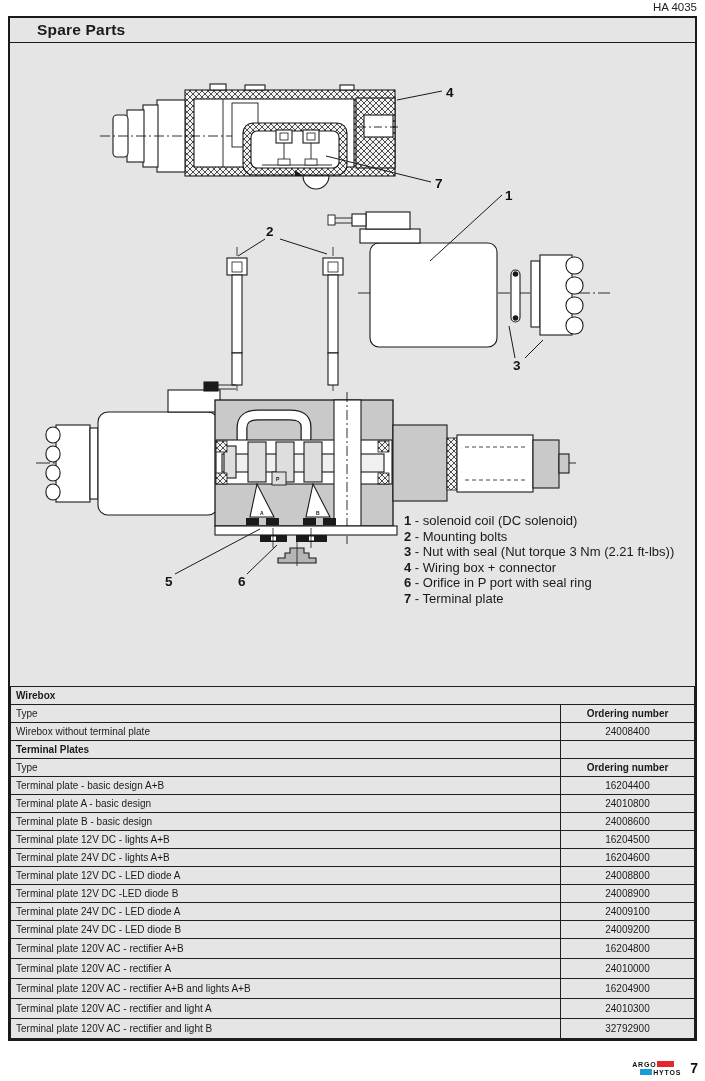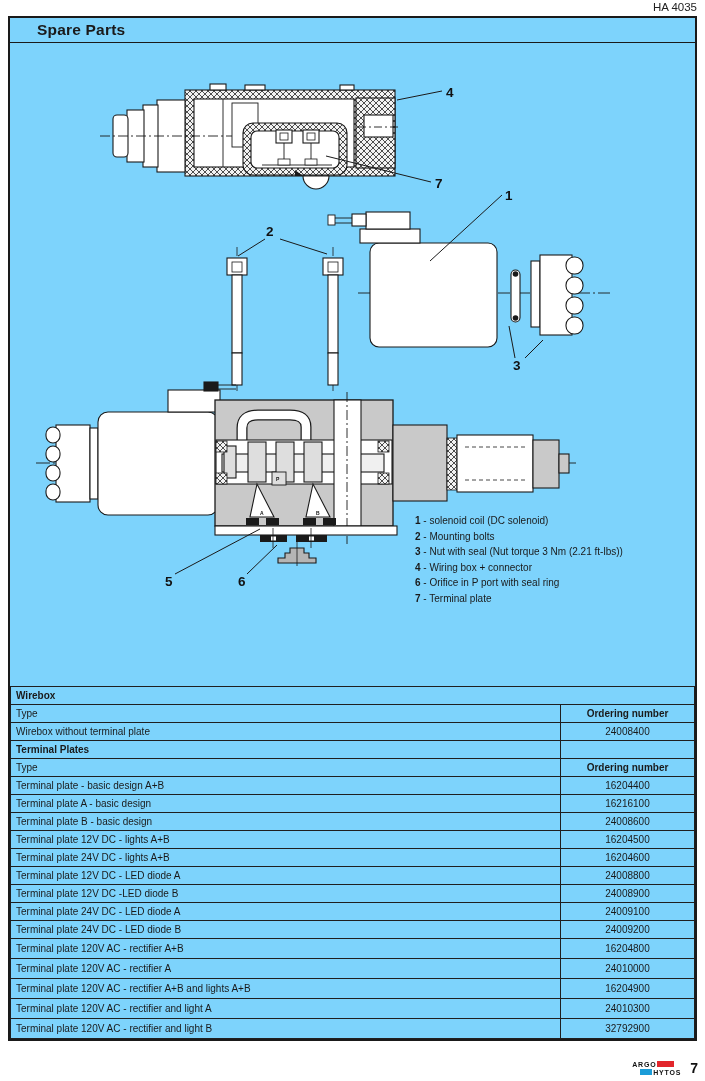--- a/index.html
+++ b/index.html
@@ -5,32 +5,32 @@
   html,body{margin:0;padding:0;}
   body{
     width:705px;height:1081px;position:relative;background:#ffffff;
     font-family:"Liberation Sans", sans-serif;color:#1a1a1a;overflow:hidden;
   }
   .doc-code{
     position:absolute;top:1px;right:8px;font-size:11.5px;color:#222;margin-left:21px;
   }
   .main-box{
     position:absolute;left:8px;top:16px;width:689px;box-sizing:border-box;
-    border:2px solid #1a1a1a;background:#7dd3fc;
+    border:2px solid #1a1a1a;background:#e5e5e5;
   }
   .title-bar{
     height:24px;border-bottom:1.5px solid #1a1a1a;display:flex;align-items:center;
   }
   .title-bar .t{
     font-size:15.5px;font-weight:bold;padding-left:27px;letter-spacing:0.2px;
   }
   .diagram-area{position:relative;height:643px;}
   .diagram-area svg{position:absolute;left:0;top:0;}
   .legend{
-    position:absolute;left:405px;top:470px;width:270px;font-size:10px;
+    position:absolute;left:394px;top:470px;width:270px;font-size:13px;
     line-height:15.6px;white-space:nowrap;
   }
   .legend .lnum{font-weight:bold;}
   table.parts{
     border-collapse:collapse;width:100%;table-layout:fixed;
   }
   table.parts td{
     border:1px solid #1f1f1f;font-size:10px;padding:0 5px;height:17px;
     overflow:hidden;white-space:nowrap;
   }
@@ -257,21 +257,21 @@
         <tr>
           <td>Type</td>
           <td class="colhead-right">Ordering number</td>
         </tr>
         <tr>
           <td>Terminal plate - basic design A+B</td>
           <td class="ordernum">16204400</td>
         </tr>
         <tr>
           <td>Terminal plate A - basic design</td>
-          <td class="ordernum">16216100</td>
+          <td class="ordernum">24010800</td>
         </tr>
         <tr>
           <td>Terminal plate B - basic design</td>
           <td class="ordernum">24008600</td>
         </tr>
         <tr>
           <td>Terminal plate 12V DC - lights A+B</td>
           <td class="ordernum">16204500</td>
         </tr>
         <tr>

